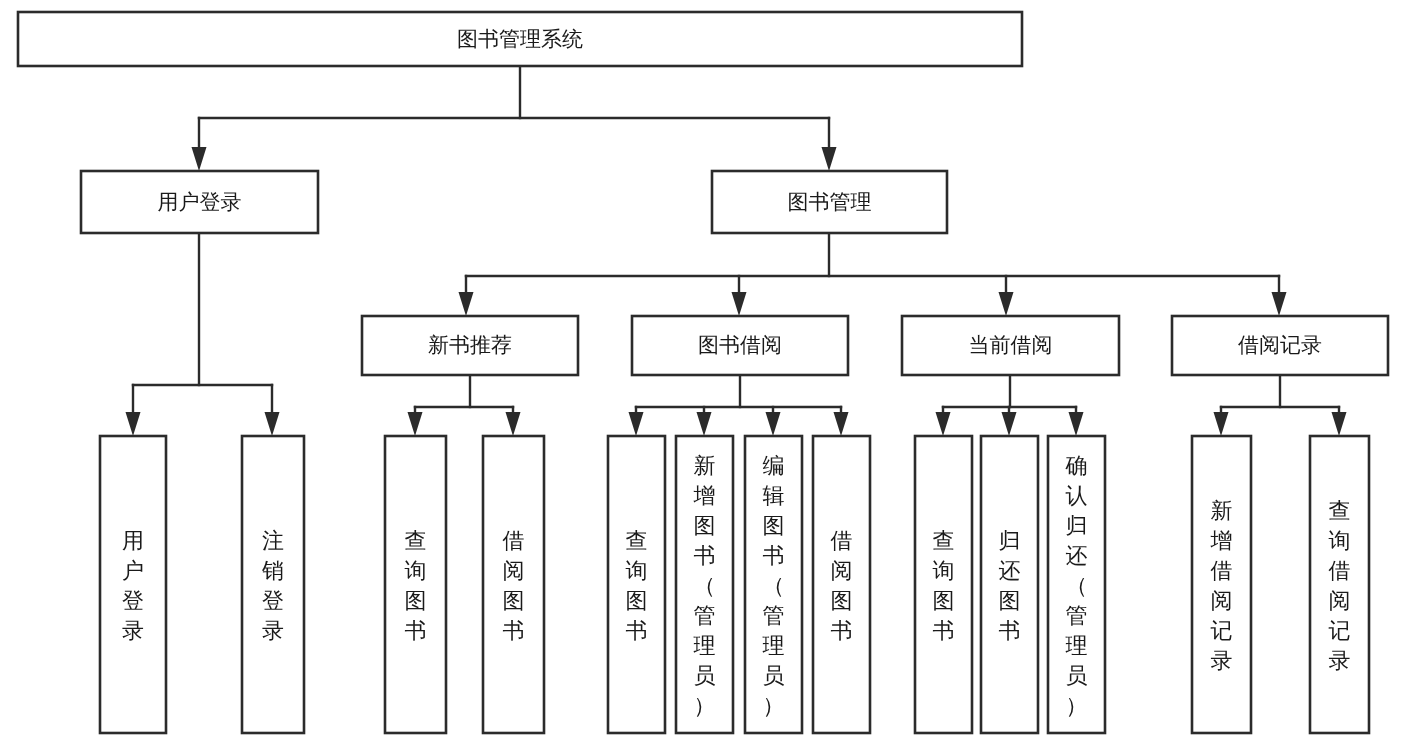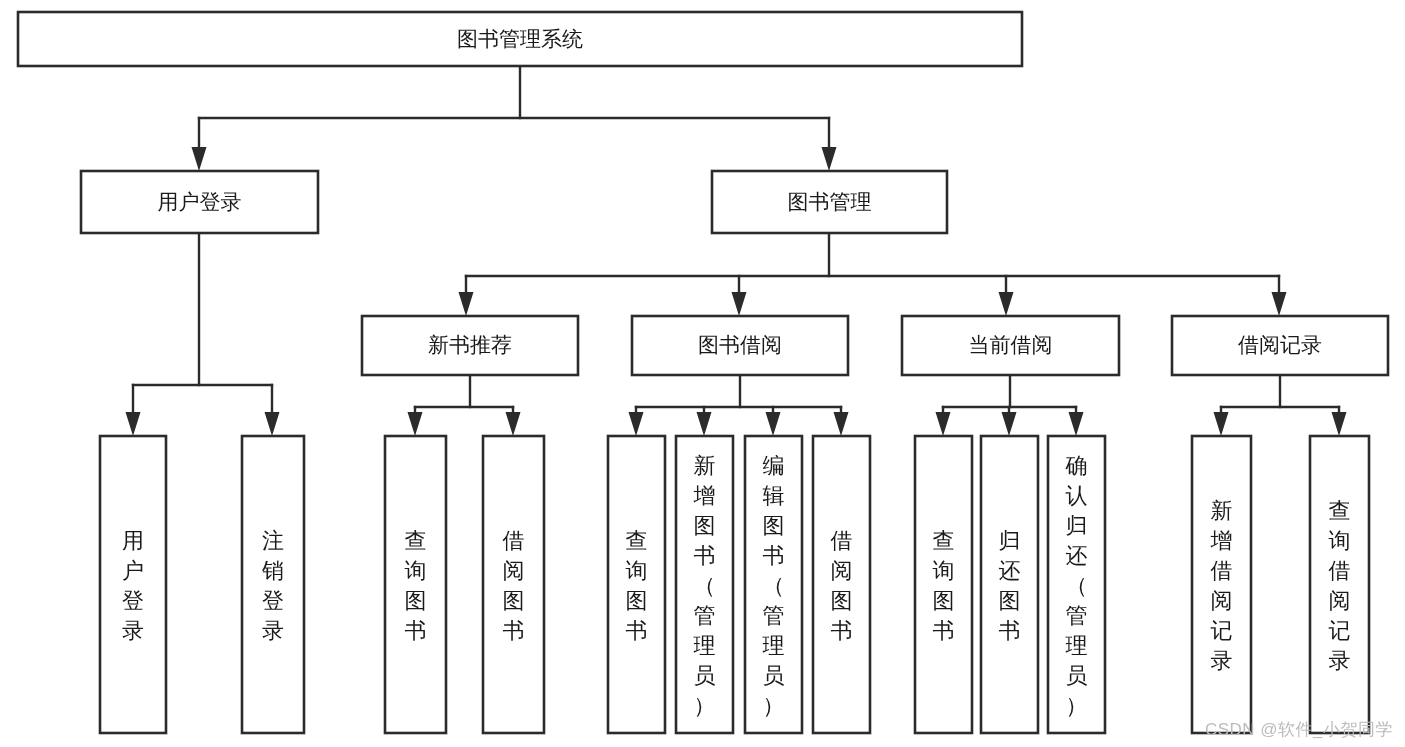--- a/index.html
+++ b/index.html
@@ -203,14 +203,13 @@
         <g>
           <rect x="1192" y="436" width="59" height="297" class="node-box"></rect>
           <text x="1221.5" y="517.9" class="node-label-v"><tspan x="1221.5" dy="0">新</tspan><tspan x="1221.5" dy="30">增</tspan><tspan x="1221.5" dy="30">借</tspan><tspan x="1221.5" dy="30">阅</tspan><tspan x="1221.5" dy="30">记</tspan><tspan x="1221.5" dy="30">录</tspan></text>
         </g>
         <g>
           <rect x="1310" y="436" width="59" height="297" class="node-box"></rect>
           <text x="1339.5" y="517.9" class="node-label-v"><tspan x="1339.5" dy="0">查</tspan><tspan x="1339.5" dy="30">询</tspan><tspan x="1339.5" dy="30">借</tspan><tspan x="1339.5" dy="30">阅</tspan><tspan x="1339.5" dy="30">记</tspan><tspan x="1339.5" dy="30">录</tspan></text>
         </g>
       </g>
   </svg>
-  <div class="watermark-text">CSDN @软件_小贺同学</div>
 </div>
 
 </body></html>

